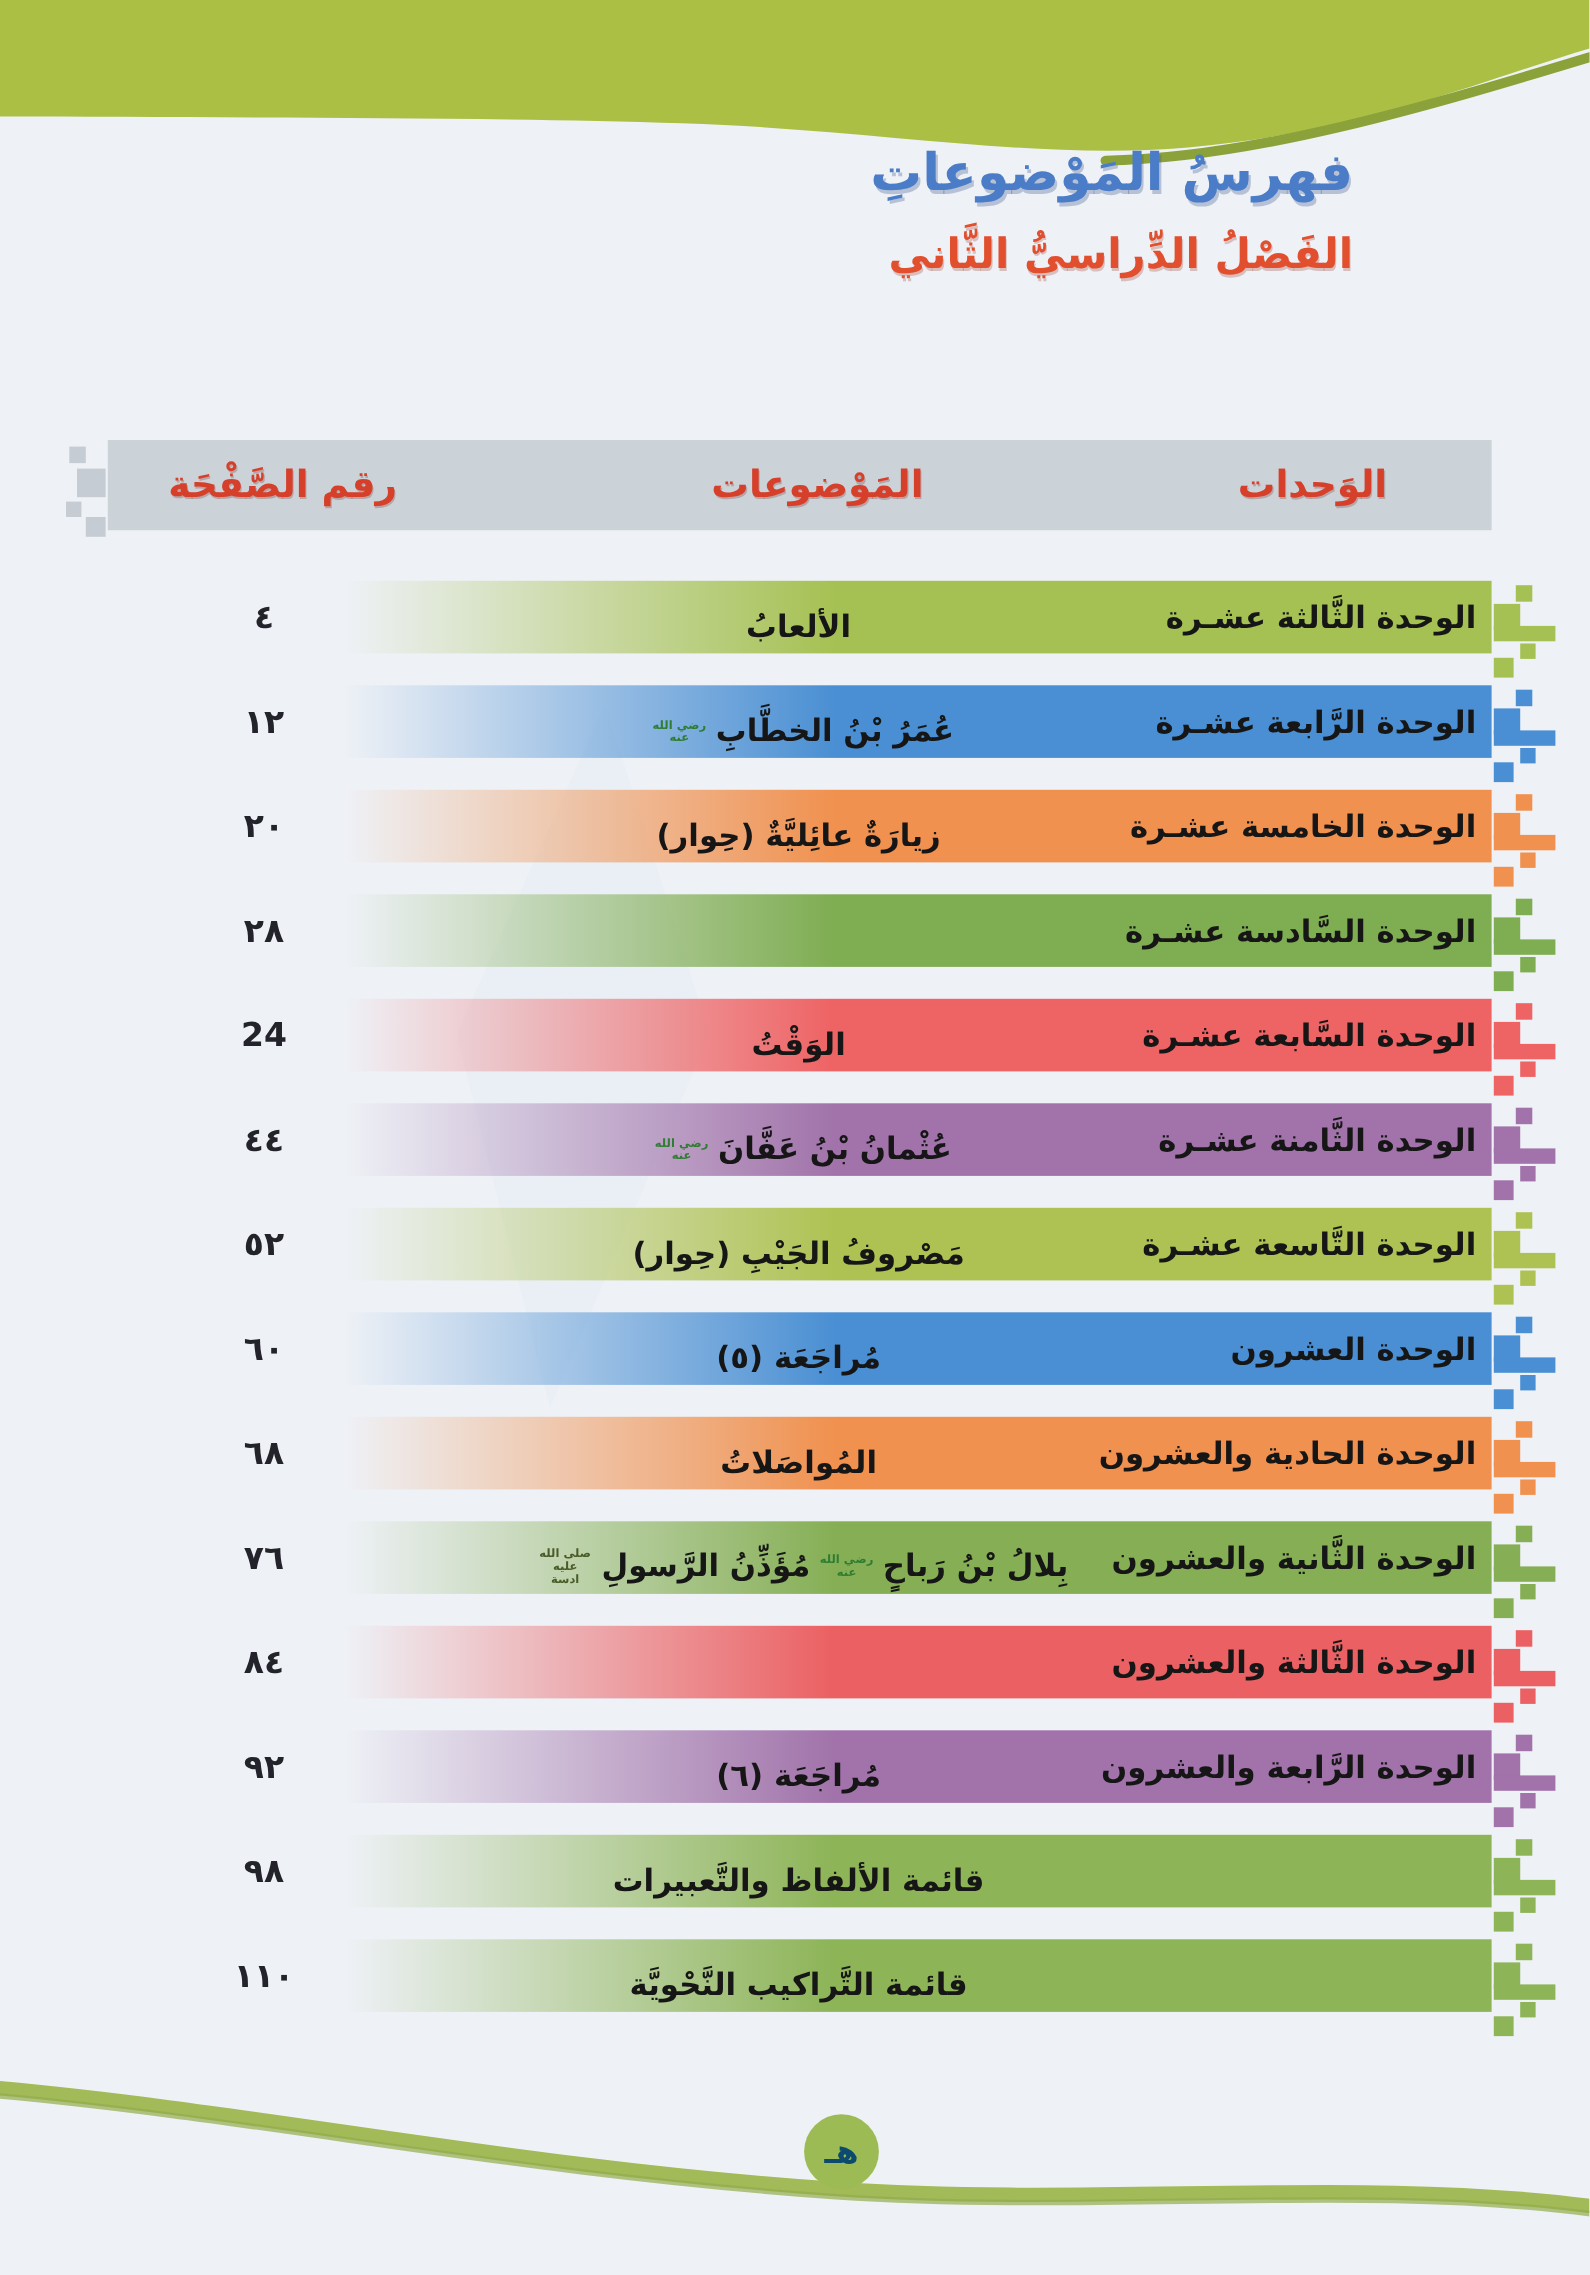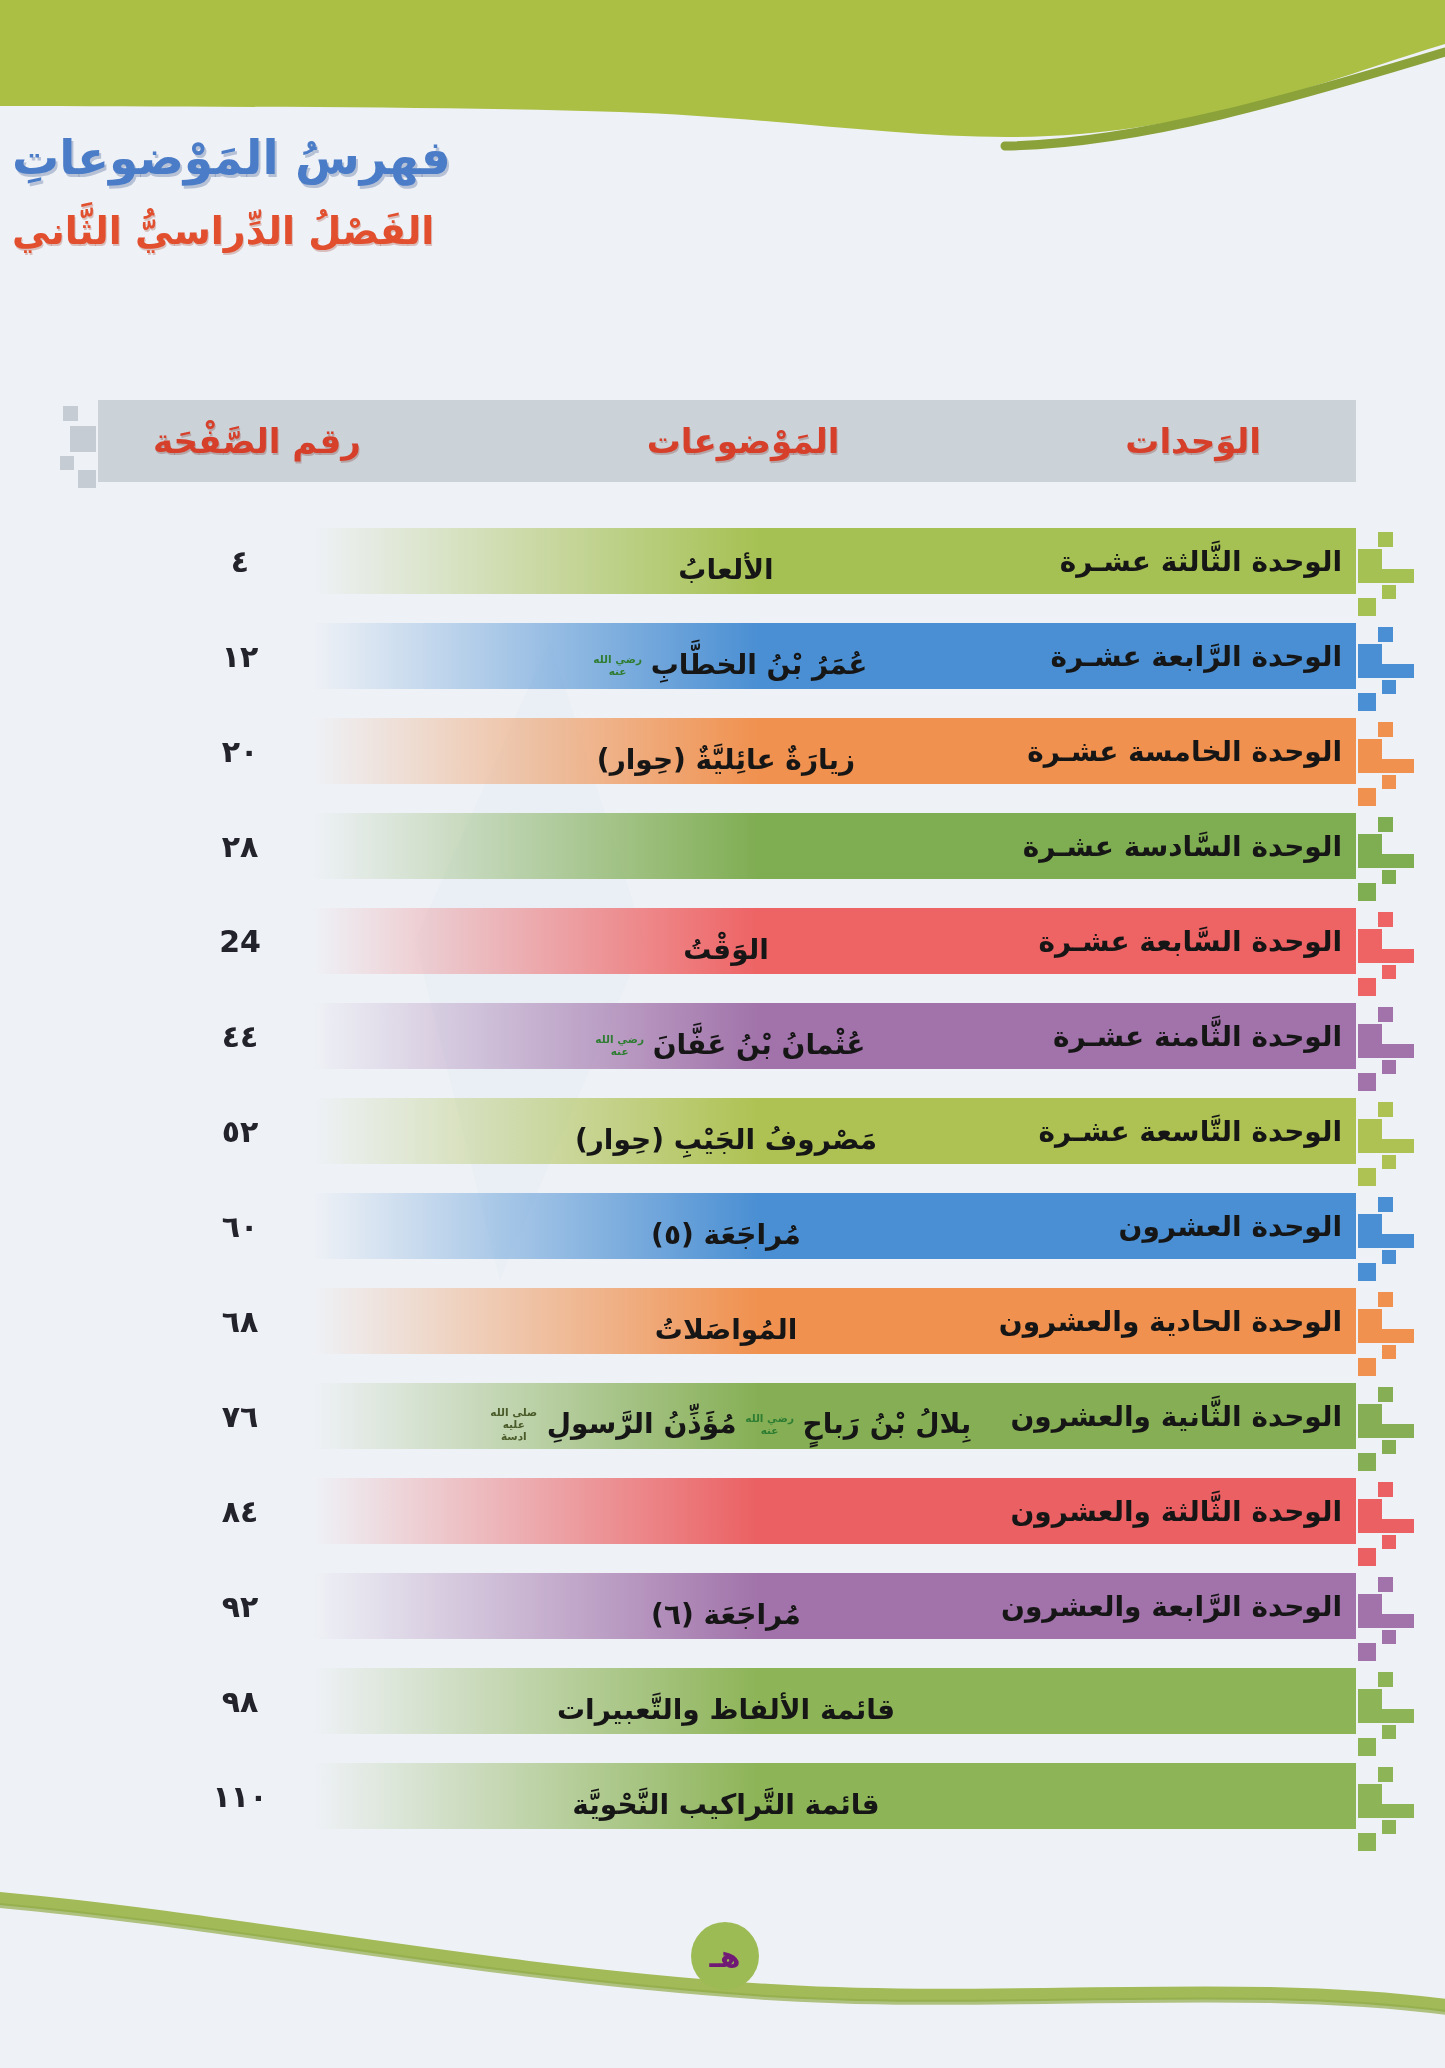--- a/index.html
+++ b/index.html
@@ -14,21 +14,21 @@
 
   
   .banner-svg{position:absolute;top:0;left:0;}
   .band{fill:var(--banner);}
   .band-accent{stroke:var(--banner-accent);stroke-width:9;fill:none;stroke-linecap:round;}
 
   
   .watermark{position:absolute;top:640px;left:380px;opacity:.35;}
 
   
-  .title-wrap{position:absolute;top:130px;left:12px;width:1230px;text-align:left;}
+  .title-wrap{position:absolute;top:130px;left:0;width:1230px;text-align:right;}
   .page-title{
     margin:0;font-size:47px;color:var(--title-blue);
     text-shadow:2px 3px 0 rgba(52,84,140,.30);
     letter-spacing:-1px;
   }
   .page-subtitle{
     margin:24px 0 0 0;font-size:38px;color:var(--subtitle-red);
     text-shadow:1px 2px 0 rgba(150,45,20,.25);
   }
 
@@ -84,24 +84,24 @@
     position:absolute;left:185px;top:0;width:110px;height:66px;
     display:flex;align-items:center;justify-content:center;
     font-size:30px;color:var(--page-number);
   }
 
   
   .wave-svg{position:absolute;top:1878px;left:0;}
   .wave-main{stroke:var(--wave);stroke-width:13;fill:none;}
   .wave-shadow{stroke:#93ad4b;stroke-width:5;fill:none;opacity:.7;}
   .footer-circle{
-    position:absolute;left:691px;top:1922px;width:68px;height:68px;border-radius:50%;
+    position:absolute;left:731px;top:1922px;width:68px;height:68px;border-radius:50%;
     background:var(--footer-circle);
     display:flex;align-items:center;justify-content:center;
-    font-size:30px;color:#701a75;
+    font-size:30px;color:#0c4a6e;
   }
 </style>
 </head>
 <body>
 
 <div class="page">
 
   <svg class="banner-svg" width="1445" height="230" viewBox="0 0 1445 230">
     <path class="band" d="M0,0 L1445,0 L1445,44 C1350,72 1240,120 1080,134 C940,146 800,118 620,112 C430,106 180,107 0,106 Z"></path>
     <path class="band-accent" d="M1005,146 C1140,144 1300,96 1445,52"></path>

